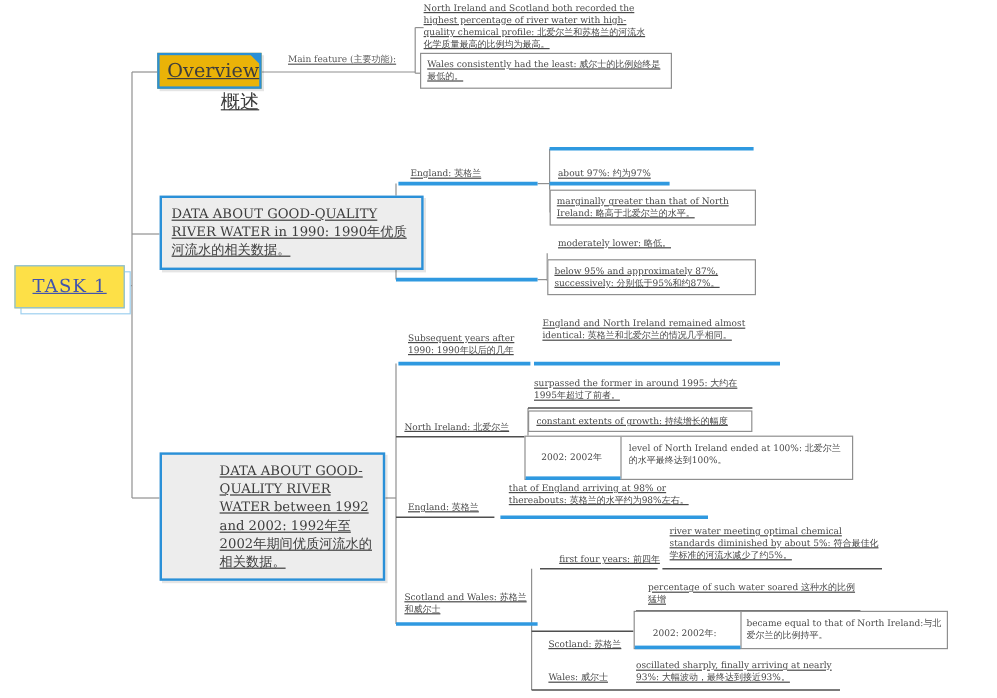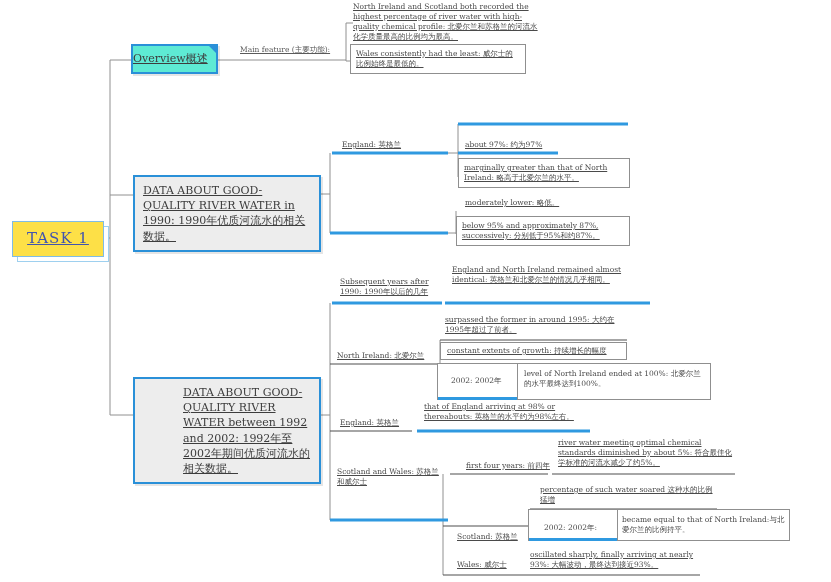--- a/index.html
+++ b/index.html
@@ -14,22 +14,22 @@
   .boxed{
     border:1px solid #8f8f8f;background:#ffffff;padding:4px 5px;
     font-size:7.5px;line-height:1.32;color:#4a4a4a;box-sizing:border-box;
   }
   .main-topic{
     border:2.5px solid #2a90d8;background:#ededed;padding:6px 8px;
     font-size:11px;line-height:1.38;color:#3d3d3d;box-sizing:border-box;
     box-shadow:2px 2px 0 rgba(0,0,0,0.10);
   }
   .overview-topic{
-    border:2px solid #2a90d8;background:#5eead4;box-sizing:border-box;
-    font-size:11px;color:#3d3d3d;text-align:left;
+    border:2px solid #2a90d8;background:#eab308;box-sizing:border-box;
+    font-size:16px;color:#3d3d3d;text-align:right;
     box-shadow:2px 2px 0 rgba(0,0,0,0.10);
   }
   .dogear{
     position:absolute;top:-1px;right:-1px;width:0;height:0;
     border-top:9px solid #2a90d8;border-left:9px solid transparent;
   }
   .sub-label{font-size:7.5px;color:#5a5a5a;white-space:nowrap;}
   .task-box{
     border:1.5px solid #7fbce6;background:#fde047;box-sizing:border-box;
     text-align:center;font-size:15px;letter-spacing:1px;color:#4154ae;
@@ -98,23 +98,23 @@
   <div class="node task-box" style="left:12px;top:221px;width:92px;height:36px;line-height:33px;">
     <span>TASK 1</span>
   </div>
 
   <div class="node overview-topic" style="left:131px;top:44px;width:87px;height:30px;line-height:26px;">
     <span>Overview概述</span>
     <span class="dogear"></span>
   </div>
   <div class="node sub-label" style="left:240px;top:45px;">Main feature (主要功能):</div>
   <div class="node leaf" style="left:353px;top:2px;width:186px;">North Ireland and Scotland both recorded the highest percentage of river water with high-quality chemical profile: 北爱尔兰和苏格兰的河流水化学质量最高的比例均为最高。</div>
-  <div class="node boxed" style="left:350px;top:44px;width:176px;">Wales consistently had the least: 威尔士的比例始终是最低的。</div>
+  <div class="node boxed" style="left:350px;top:44px;width:210px;">Wales consistently had the least: 威尔士的比例始终是最低的。</div>
 
-  <div class="node main-topic" style="left:133px;top:163px;width:188px;min-height:62px;margin-top:12px;">DATA ABOUT GOOD-QUALITY RIVER WATER in 1990: 1990年优质河流水的相关数据。</div>
+  <div class="node main-topic" style="left:133px;top:163px;width:220px;min-height:62px;">DATA ABOUT GOOD-QUALITY RIVER WATER in 1990: 1990年优质河流水的相关数据。</div>
 
   <div class="node leaf nowrap" style="left:342px;top:140px;">England: 英格兰</div>
   <div class="node leaf nowrap" style="left:465px;top:140px;">about 97%: 约为97%</div>
   <div class="node boxed" style="left:458px;top:158px;width:172px;">marginally greater than that of North Ireland: 略高于北爱尔兰的水平。</div>
 
   <div class="node leaf nowrap" style="left:465px;top:198px;">moderately lower: 略低。</div>
   <div class="node boxed" style="left:456px;top:216px;width:174px;">below 95% and approximately 87%, successively: 分别低于95%和约87%。</div>
 
   <div class="node main-topic" style="left:133px;top:377px;width:188px;min-height:75px;padding-left:48px;">DATA ABOUT GOOD-QUALITY RIVER WATER between 1992 and 2002: 1992年至2002年期间优质河流水的相关数据。</div>
 
@@ -128,21 +128,21 @@
   <div class="cbox" style="left:437px;top:363px;width:274px;height:37px;">
     <div class="divider" style="left:79px;"></div>
     <div class="bluebar" style="width:79px;"></div>
     <div class="inner nowrap" style="left:13px;top:12px;">2002: 2002年</div>
     <div class="inner" style="left:86px;top:5px;width:182px;">level of North Ireland ended at 100%: 北爱尔兰的水平最终达到100%。</div>
   </div>
 
   <div class="node leaf nowrap" style="left:340px;top:418px;">England: 英格兰</div>
   <div class="node leaf" style="left:424px;top:402px;width:176px;">that of England arriving at 98% or thereabouts: 英格兰的水平约为98%左右。</div>
 
-  <div class="node leaf" style="left:337px;top:467px;width:102px;">Scotland and Wales: 苏格兰和威尔士</div>
+  <div class="node leaf" style="left:337px;top:493px;width:102px;">Scotland and Wales: 苏格兰和威尔士</div>
 
   <div class="node leaf nowrap" style="left:456px;top:461px;margin-left:10px;">first four years: 前四年</div>
   <div class="node leaf" style="left:558px;top:438px;width:180px;">river water meeting optimal chemical standards diminished by about 5%: 符合最佳化学标准的河流水减少了约5%。</div>
 
   <div class="node leaf nowrap" style="left:457px;top:532px;">Scotland: 苏格兰</div>
   <div class="node leaf" style="left:540px;top:485px;width:180px;">percentage of such water soared 这种水的比例猛增</div>
 
   <div class="cbox" style="left:528px;top:509px;width:262px;height:32px;">
     <div class="divider" style="left:88px;"></div>
     <div class="bluebar" style="width:88px;"></div>

